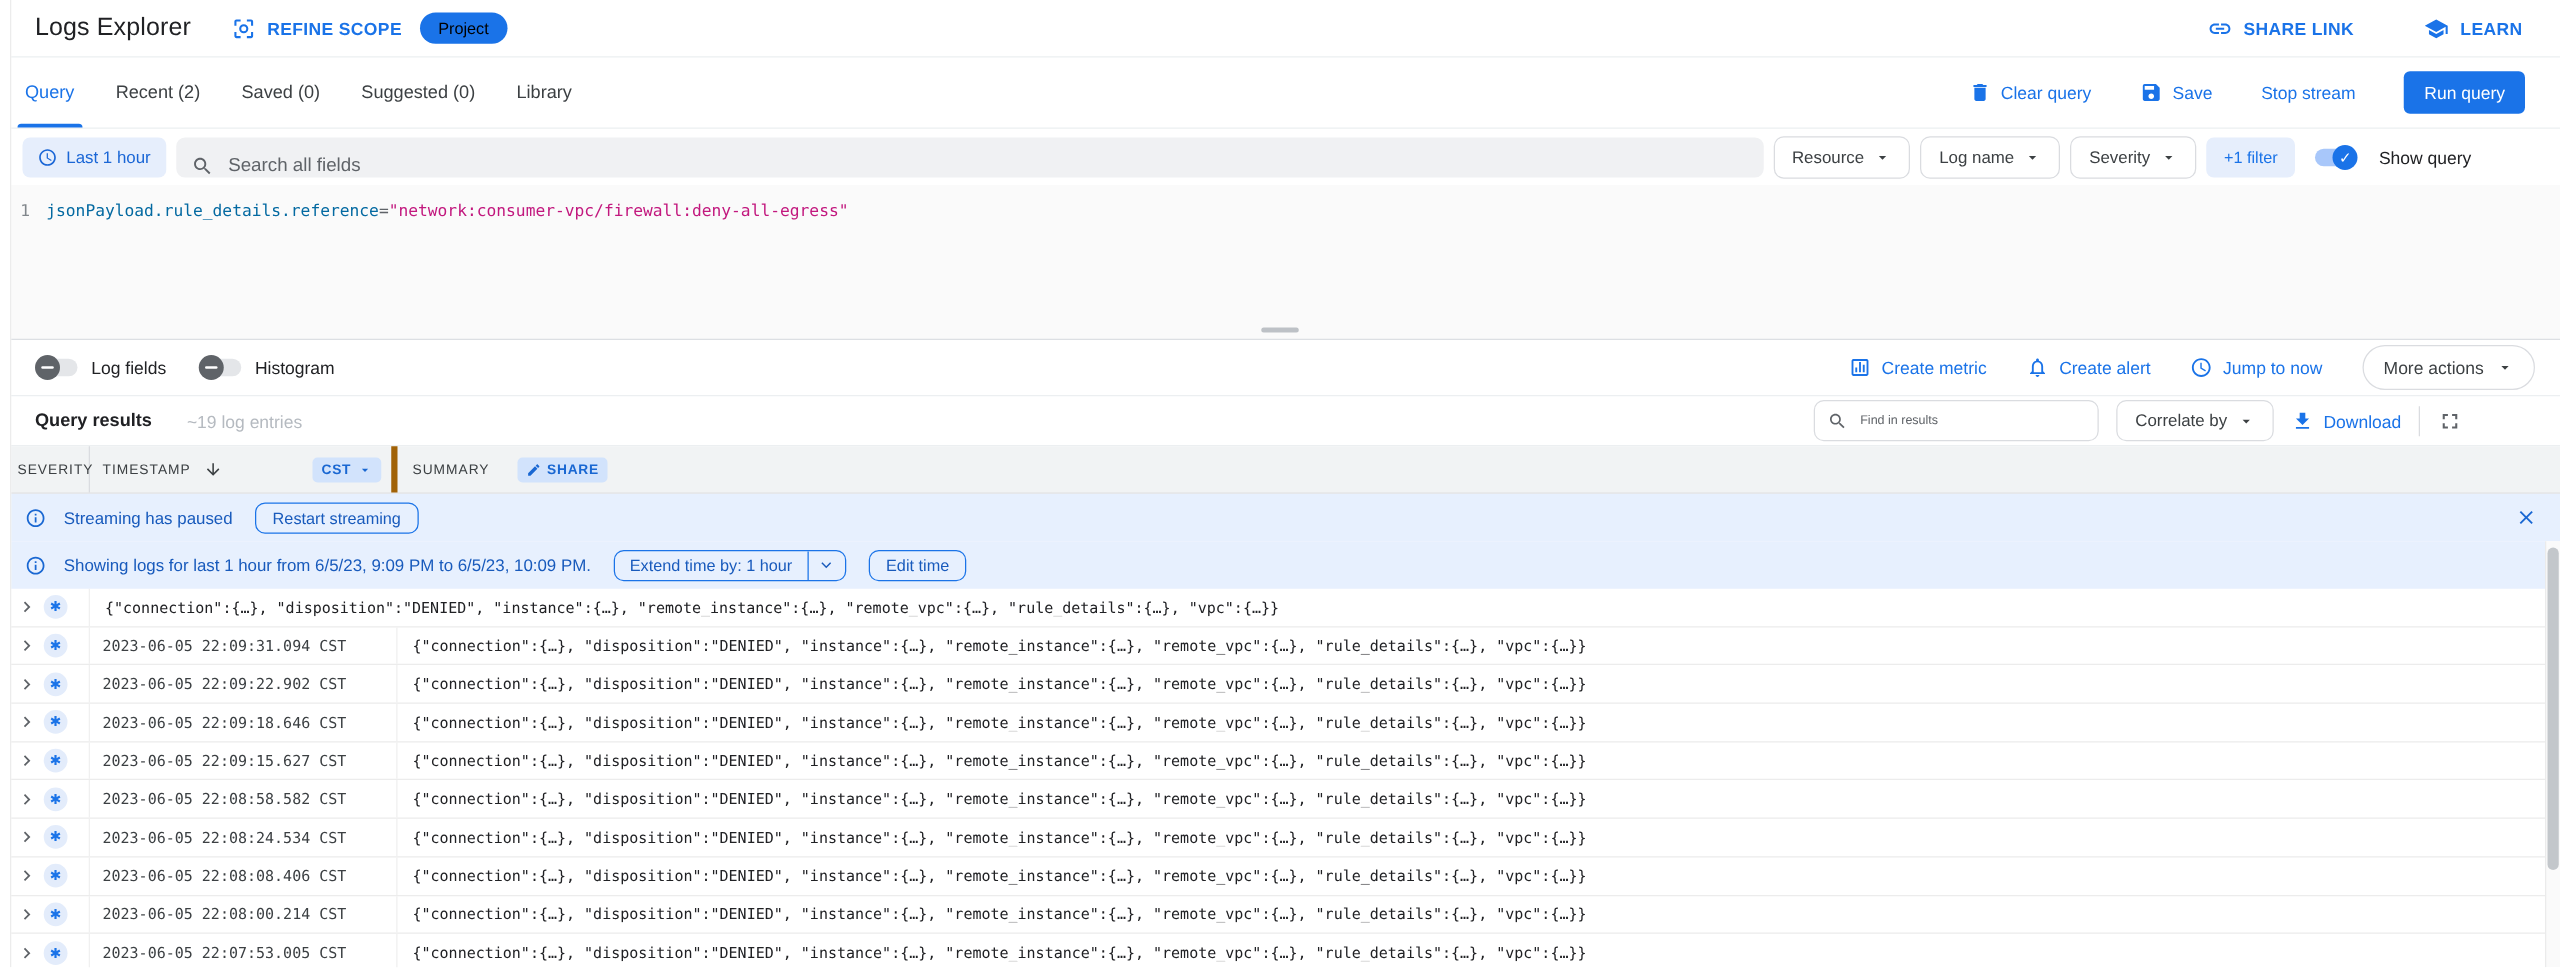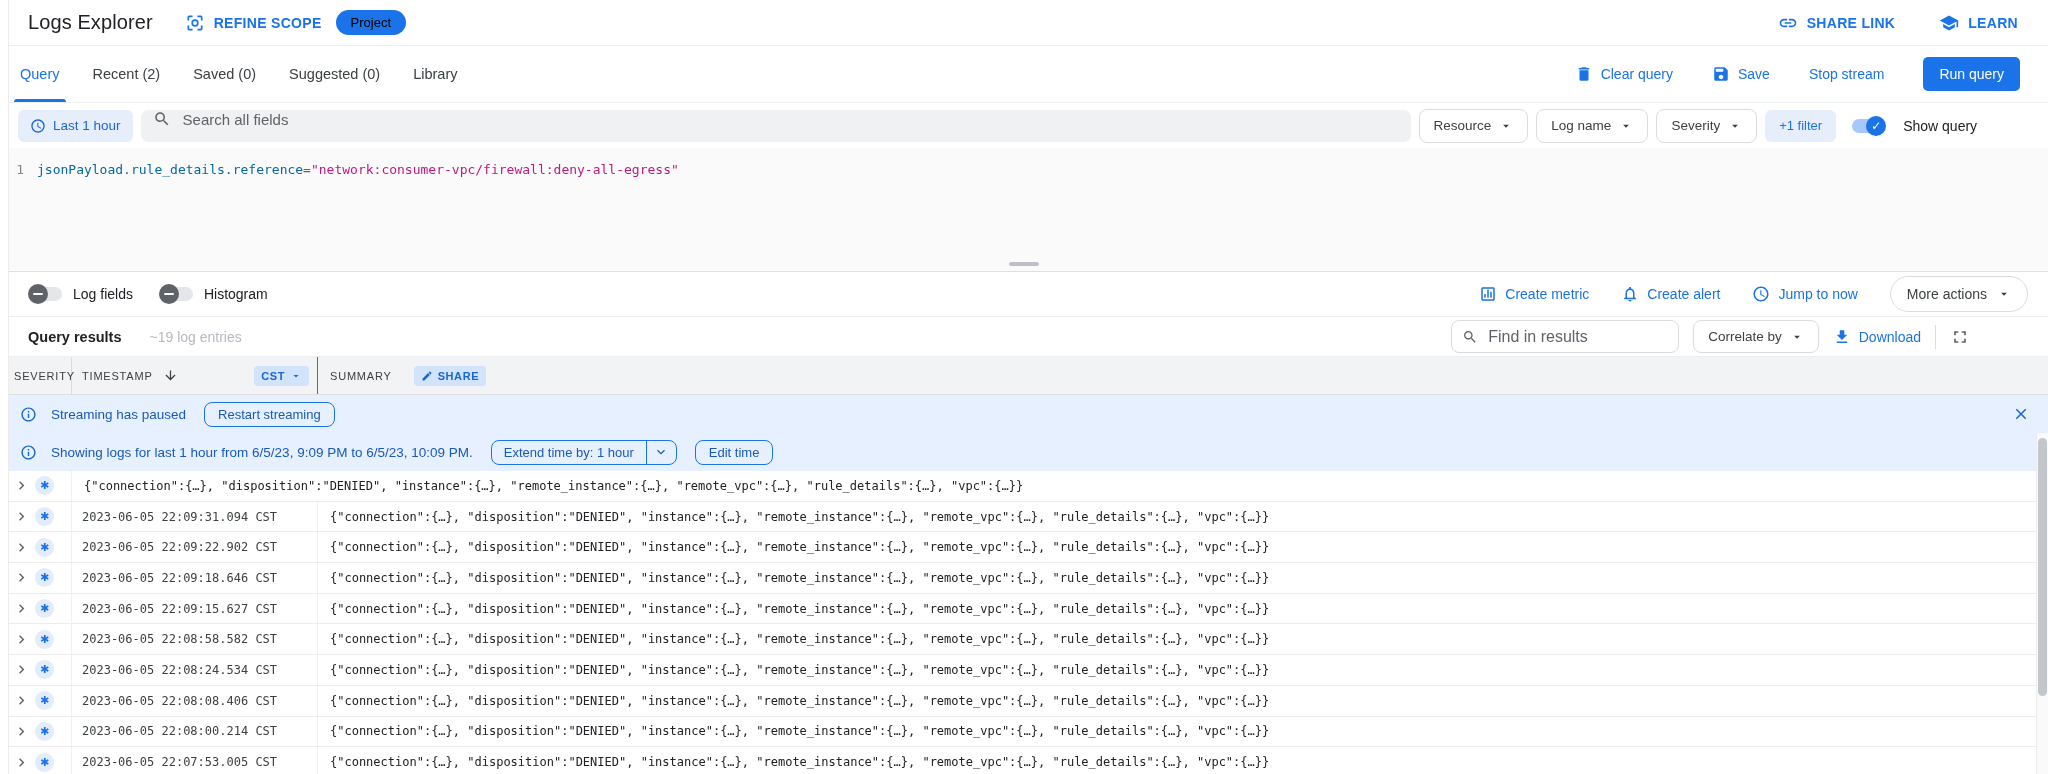--- a/index.html
+++ b/index.html
@@ -9,36 +9,36 @@
   .app::before { content:""; position:absolute; left:0; top:0; bottom:0; width:8px; background:#fff; border-right:1px solid #ececec; z-index:50; }
 
   svg { display: block; }
   .ic { fill: currentColor; }
 
   
   .app-header { height:46px; display:flex; align-items:center; padding-left:28px; border-bottom:1px solid #eceff1; }
   .page-title { font-size:20px; color:#202124; letter-spacing:.1px; }
   .refine-scope { display:flex; align-items:center; gap:9px; margin-left:32px; color:#1a73e8; font-size:14px; font-weight:700; letter-spacing:.3px; cursor:pointer; }
   .project-pill { margin-left:14px; background:#1a73e8; color:#000000; font-size:13px; font-weight:500; border-radius:999px; padding:5px 15px; cursor:pointer; }
-  .header-right { margin-left:auto; display:flex; align-items:center; gap:44px; padding-right:30px; }
+  .header-right { margin-left:auto; display:flex; align-items:center; gap:56px; padding-right:30px; }
   .hdr-link { display:flex; align-items:center; gap:9px; color:#1a73e8; font-size:14px; font-weight:700; letter-spacing:.3px; cursor:pointer; }
 
   
   .tabs-row { height:57px; display:flex; align-items:center; padding-left:20px; border-bottom:1px solid #eceff1; }
   .tab { position:relative; height:100%; display:flex; align-items:center; margin-right:33px; font-size:14.5px; font-weight:500; color:#3c4043; cursor:pointer; white-space:nowrap; }
   .tab.active { color:#1a73e8; }
   .tab.active::after { content:""; position:absolute; left:-6px; right:-6px; bottom:0; height:3px; background:#1a73e8; border-radius:3px 3px 0 0; }
   .tab-actions { margin-left:auto; display:flex; align-items:center; gap:39px; padding-right:28px; }
   .action-link { display:flex; align-items:center; gap:8px; color:#1a73e8; font-size:14px; font-weight:500; cursor:pointer; white-space:nowrap; }
   .run-query-btn { background:#1a73e8; color:#fff; border:none; font-family:inherit; font-size:14px; font-weight:500; border-radius:5px; padding:9px 16px; cursor:pointer; }
 
   
   .filter-row { height:45px; display:flex; align-items:center; gap:8px; padding-left:18px; }
   .time-chip { display:flex; align-items:center; gap:7px; background:#e6eefc; color:#1a66d6; font-size:13.5px; font-weight:500; border-radius:6px; height:32px; padding:0 12px; cursor:pointer; white-space:nowrap; }
-  .search-box { width:1270px; height:32px; background:#f0f1f3; border-radius:7px; display:flex; align-items:flex-start; gap:10px; padding:0 12px; color:#5f6368; }
+  .search-box { width:1270px; height:32px; background:#f0f1f3; border-radius:7px; display:flex; align-items:flex-end; gap:10px; padding:0 12px; color:#5f6368; }
   .search-box input { border:none; outline:none; background:transparent; font-family:inherit; font-size:15px; color:#202124; width:100%; }
   .search-box input::placeholder { color:#5f6368; }
   .drop-chip { display:flex; align-items:center; gap:8px; border:1px solid #dadce0; border-radius:8px; height:34px; padding:0 14px; font-size:13.5px; color:#3c4043; cursor:pointer; white-space:nowrap; background:#fff; }
   .plus-filter { background:#e6eefc; color:#1a73e8; font-size:13px; font-weight:500; border-radius:6px; height:32px; display:flex; align-items:center; padding:0 14px; cursor:pointer; white-space:nowrap; }
   .toggle { position:relative; width:36px; height:20px; margin-left:6px; cursor:pointer; flex:none; }
   .t-track { position:absolute; top:3px; left:2px; width:32px; height:14px; border-radius:7px; background:#e4e6e9; }
   .t-track.on { background:#a8c7fa; }
   .t-knob { position:absolute; top:0; width:20px; height:20px; border-radius:50%; display:flex; align-items:center; justify-content:center; }
   .t-knob.off { left:0; background:#5f6368; }
   .t-knob.off::after { content:""; width:10px; height:2px; background:#fff; border-radius:1px; }
@@ -59,29 +59,29 @@
   .toolbar-row { height:45px; display:flex; align-items:center; padding-left:28px; border-bottom:1px solid #eceff1; }
   .toolbar-right { margin-left:auto; display:flex; align-items:center; gap:32px; padding-right:20px; }
   .more-actions { display:flex; align-items:center; gap:10px; border:1px solid #dadce0; border-radius:18px; height:36px; padding:0 16px; font-size:14px; color:#3c4043; cursor:pointer; white-space:nowrap; background:#fff; }
 
   
   .results-bar { height:40px; display:flex; align-items:center; padding-left:28px; border-bottom:1px solid #eceff1; }
   .results-title { font-size:14.5px; font-weight:700; color:#202124; white-space:nowrap; }
   .results-count { margin-left:28px; font-size:14px; color:#b5bac0; white-space:nowrap; }
   .results-right { margin-left:auto; display:flex; align-items:center; gap:14px; padding-right:78px; }
   .find-box { width:228px; height:33px; border:1px solid #dadce0; border-radius:8px; display:flex; align-items:center; gap:8px; padding:0 10px; color:#5f6368; background:#fff; }
-  .find-box input { border:none; outline:none; background:transparent; font-family:inherit; font-size:16px; color:#0f172a; width:100%; }
+  .find-box input { border:none; outline:none; background:transparent; font-family:inherit; font-size:10px; color:#0f172a; width:100%; }
   .find-box input::placeholder { color:#5f6368; }
   .v-div { width:1px; height:24px; background:#dadce0; }
   .icon-btn { color:#5f6368; cursor:pointer; }
 
   
   .table-header { height:38px; display:flex; align-items:center; background:#f1f3f4; border-bottom:1px solid #e0e0e0; font-size:11px; font-weight:500; letter-spacing:.8px; color:#3c4043; }
   .th-severity { width:72px; height:100%; display:flex; align-items:center; padding-left:14px; border-right:1px solid #dadce0; }
-  .th-timestamp { width:246px; height:100%; display:flex; align-items:center; gap:10px; padding:0 8px 0 10px; border-right:1px solid #a16207; }
+  .th-timestamp { width:246px; height:100%; display:flex; align-items:center; gap:10px; padding:0 8px 0 10px; border-right:5px solid #a16207; }
   .th-summary { flex:1; height:100%; display:flex; align-items:center; gap:22px; padding-left:12px; }
   .hdr-chip { display:flex; align-items:center; gap:5px; background:#d2e3fc; color:#1967d2; font-weight:700; border-radius:4px; padding:4px 7px; cursor:pointer; letter-spacing:.6px; }
   .tz-chip { margin-left:auto; }
 
   
   .banner { height:38px; background:#e7f0fe; display:flex; align-items:center; padding-left:20px; color:#185abc; }
   .banner-icon { color:#1967d2; flex:none; }
   .banner-text { margin-left:14px; font-size:13.5px; white-space:nowrap; }
   .banner-btn { margin-left:18px; border:1px solid #1a73e8; border-radius:8px; background:transparent; color:#185abc; font-family:inherit; font-size:13px; font-weight:500; padding:4px 13px; cursor:pointer; white-space:nowrap; }
   .split-btn { margin-left:18px; display:flex; align-items:stretch; border:1px solid #1a73e8; border-radius:8px; overflow:hidden; }

